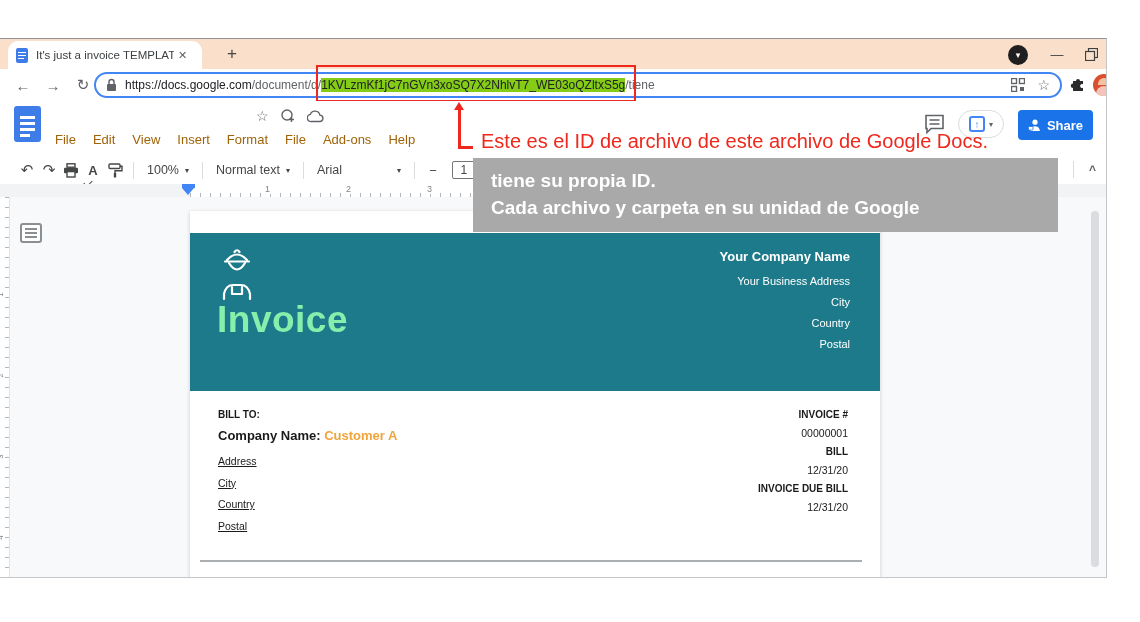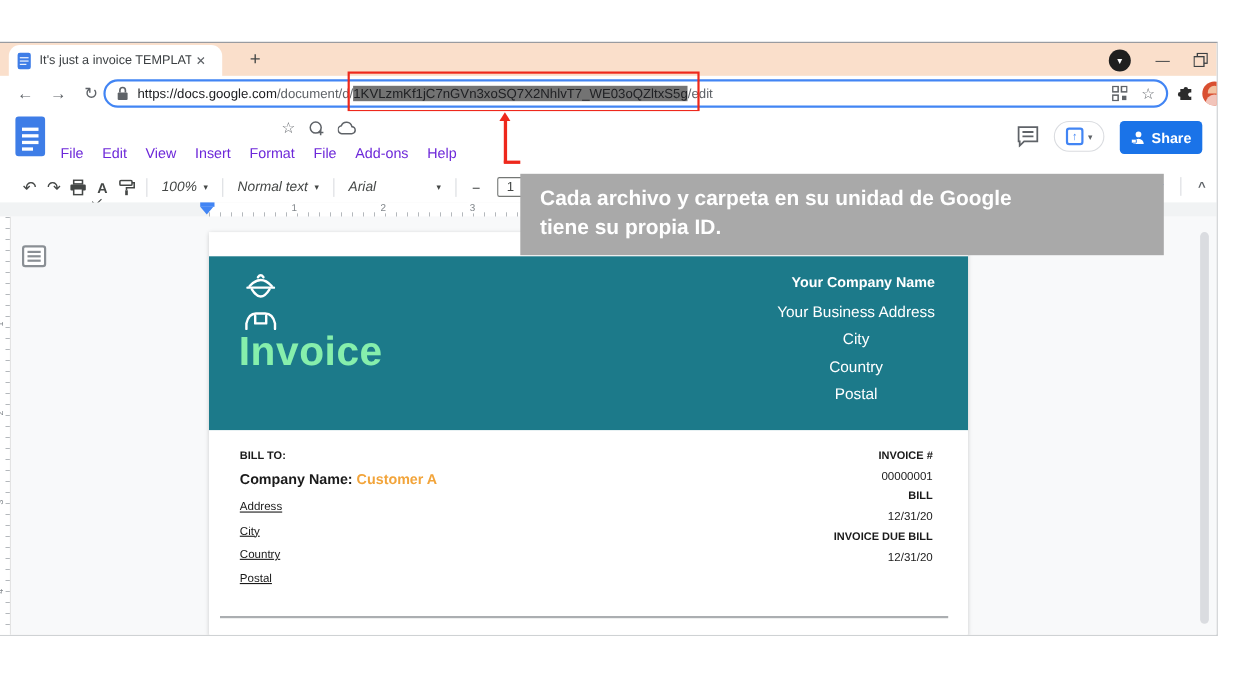--- a/index.html
+++ b/index.html
@@ -31,56 +31,56 @@
     display:flex; align-items:center; justify-content:center; }
 
   
   .navbar { position:absolute; left:0; top:30px; width:100%; height:32px; background:#fff; }
   .navbtn { position:absolute; top:5px; width:22px; height:22px; color:#5F6368; font-size:15px;
     display:flex; align-items:center; justify-content:center; }
   .omnibox { position:absolute; left:94px; top:3px; width:968px; height:26px; background:#fff;
     border:2px solid #4285F4; border-radius:14px; display:flex; align-items:center; padding:0 10px; }
   .url { font-size:12px; color:#202124; white-space:nowrap; margin-left:8px; }
   .url .muted { color:#5F6368; }
-  .url-id { background:#737373; position:relative; }
+  .url-id { background:#84cc16; position:relative; }
   .red-frame { position:absolute; left:-5px; right:-11px; top:-13px; bottom:-10px;
     border:2px solid #EE281C; pointer-events:none; }
   .omni-right { position:absolute; right:10px; display:flex; gap:12px; align-items:center; }
   .ext-puzzle { position:absolute; left:1070px; top:6px; }
   .avatar { position:absolute; left:1093px; top:5px; width:22px; height:22px; border-radius:50%;
     background:#D94F30; overflow:hidden; }
   .avatar i { position:absolute; left:5px; top:4px; width:12px; height:7px; border-radius:6px 6px 0 0; background:#F3C2A0; }
   .avatar b { position:absolute; left:3px; top:12px; width:16px; height:10px; border-radius:8px 8px 0 0; background:#FFFFFFAA; }
 
   
   .dheader { position:absolute; left:0; top:62px; width:100%; height:55px; background:#fff; }
   .dlogo { position:absolute; left:14px; top:5px; width:27px; height:36px; background:#3E7DE7;
     border-radius:3px; }
   .dlogo i { position:absolute; left:6px; right:6px; height:2.5px; background:#fff; }
   .dlogo i:nth-child(1){top:10px} .dlogo i:nth-child(2){top:16px} .dlogo i:nth-child(3){top:22px} .dlogo i:nth-child(4){top:28px; right:11px}
   .dtitle { position:absolute; left:55px; top:7px; font-size:15px; color:#202124; }
   .title-icons { position:absolute; left:256px; top:7px; display:flex; gap:12px; align-items:center; color:#5F6368; font-size:14px; }
-  .menus { position:absolute; left:55px; top:31px; display:flex; gap:17px; font-size:13px; color:#6d28d9; }
+  .menus { position:absolute; left:55px; top:31px; display:flex; gap:17px; font-size:13px; color:#a16207; }
   .menus span { cursor:default; }
   .comment-ic { position:absolute; left:924px; top:13px; }
   .present-btn { position:absolute; left:958px; top:9px; width:46px; height:28px; border:1px solid #DADCE0;
     border-radius:14px; display:flex; align-items:center; justify-content:center; gap:4px; background:#fff; }
   .present-sq { width:16px; height:16px; border:2px solid #4285F4; border-radius:3px; color:#4285F4;
     font-size:10px; font-weight:bold; display:flex; align-items:center; justify-content:center; }
   .present-caret { color:#5F6368; font-size:8px; }
   .share-btn { position:absolute; left:1018px; top:9px; width:75px; height:30px; background:#1A73E8;
     border-radius:4px; color:#fff; font-size:13px; font-weight:bold; display:flex; align-items:center;
     justify-content:center; gap:6px; }
 
   
   .toolbar { position:absolute; left:0; top:117px; width:100%; height:28px; background:#fff;
     display:flex; align-items:center; padding-left:16px; color:#444746; }
   .tb { display:flex; align-items:center; justify-content:center; min-width:22px; height:22px; font-size:15px; }
   .tbsep { width:1px; height:17px; background:#DADCE0; margin:0 7px; }
-  .tbsel { font-size:12.5px; color:#444746; display:flex; align-items:center; gap:6px; padding:0 6px;font-style:italic; }
+  .tbsel { font-size:12.5px; color:#444746; display:flex; align-items:center; gap:6px; padding:0 6px; }
   .caret { font-size:8px; color:#444746; }
   .sizebox { width:24px; height:18px; border:1px solid #747775; border-radius:2px; font-size:12px;
     display:flex; align-items:center; justify-content:center; margin:0 8px; }
   .spell { position:relative; font-size:13px; font-weight:bold; }
   .spell u { position:absolute; left:2px; bottom:-4px; width:8px; height:5px; border-left:1.5px solid #444746;
     border-bottom:1.5px solid #444746; transform:rotate(-45deg); text-decoration:none; }
   .tb-right { position:absolute; right:10px; top:5px; display:flex; align-items:center; gap:8px; }
   .blue-caret { color:#4285F4; font-size:9px; }
   .collapse { color:#5F6368; font-size:12px; font-weight:bold; }
 
@@ -103,21 +103,21 @@
   .vnum { position:absolute; left:-2px; font-size:8px; color:#80868B; transform:rotate(-90deg); background:#fff; }
   .outline-ic { position:absolute; left:20px; top:26px; width:22px; height:20px; border:2px solid #8a8f94;
     border-radius:3px; background:#fff; padding:3px 3px; }
   .outline-ic i { display:block; height:1.5px; background:#8a8f94; margin-bottom:2.5px; }
   .page { position:absolute; left:190px; top:14px; width:690px; height:368px; background:#fff;
     box-shadow:0 1px 4px rgba(0,0,0,.18); }
   .teal { position:absolute; left:0; top:22px; width:690px; height:158px; background:#1C7A8A; }
   .inv-title { position:absolute; left:27px; top:66px; color:#86efac; font-size:37px; font-weight:bold; letter-spacing:.5px; }
   .company { position:absolute; right:30px; top:16px; text-align:right; color:#fff; }
   .company .cname { font-size:13px; font-weight:bold; margin-bottom:11px; }
-  .company .cline { font-size:14px; margin-bottom:9px;text-align:center; }
+  .company .cline { font-size:11px; margin-bottom:9px; }
   .billto { position:absolute; left:28px; top:198px; color:#1a1a1a; }
   .billto .lbl { font-size:10px; font-weight:bold; margin-bottom:8px; }
   .billto .cmp { font-size:13px; font-weight:bold; margin-bottom:12px; }
   .billto .cust { color:#F2A43A; }
   .billto .fld { font-size:10.5px; margin-bottom:9.5px;text-decoration:underline; }
   .meta { position:absolute; right:32px; top:198px; text-align:right; color:#1a1a1a; }
   .meta .mlbl { font-size:10px; font-weight:bold; margin-bottom:7px; }
   .meta .mval { font-size:10.5px; margin-bottom:7px; }
   .page-line { position:absolute; left:10px; top:349px; width:662px; height:2px; background:#ABAEB1; }
   .scrollbar { position:absolute; left:1091px; top:14px; width:8px; height:356px; background:#DADCE0; border-radius:4px; }
@@ -169,21 +169,21 @@
       <div class="navbtn" style="left:12px">←</div>
       <div class="navbtn" style="left:42px">→</div>
       <div class="navbtn" style="left:72px">↻</div>
 
       <div class="omnibox">
         <svg width="11" height="14" viewBox="0 0 11 14">
           <rect x="1" y="6" width="9" height="7" rx="1" fill="#5F6368"></rect>
           <path d="M3 6 V4 a2.5 2.5 0 0 1 5 0 V6" fill="none" stroke="#5F6368" stroke-width="1.5"></path>
         </svg>
         <span class="url">
-          <span>https://docs.google.com</span><span class="muted">/document/d/</span><span class="url-id"><span>1KVLzmKf1jC7nGVn3xoSQ7X2NhlvT7_WE03oQZltxS5g</span><span class="red-frame"></span></span><span class="muted">/edit</span>
+          <span>https://docs.google.com</span><span class="muted">/document/d/</span><span class="url-id"><span>1KVLzmKf1jC7nGVn3xoSQ7X2NhlvT7_WE03oQZltxS5g</span><span class="red-frame"></span></span><span class="muted">/tiene</span>
         </span>
         <span class="omni-right">
           <svg width="14" height="14" viewBox="0 0 14 14">
             <rect x="0.5" y="0.5" width="5" height="5" fill="none" stroke="#5F6368" stroke-width="1.4"></rect>
             <rect x="8.5" y="0.5" width="5" height="5" fill="none" stroke="#5F6368" stroke-width="1.4"></rect>
             <rect x="0.5" y="8.5" width="5" height="5" fill="none" stroke="#5F6368" stroke-width="1.4"></rect>
             <rect x="9" y="9" width="4" height="4" fill="#5F6368"></rect>
           </svg>
           <span style="font-size:14px;color:#5F6368">☆</span>
         </span>
@@ -364,19 +364,20 @@
         </div>
 
         <div class="page-line"></div>
       </div>
 
       <div class="scrollbar"></div>
     </div>
   </div>
 
   <div class="gray-note">
+    <div>tiene su propia ID.</div>
     <div>Cada archivo y carpeta en su unidad de Google</div>
-    <div>tiene su propia ID.</div>
   </div>
   <div class="red-arrowhead"></div>
   <div class="red-stem"></div>
   <div class="red-elbow"></div>
+  <div class="red-note">Este es el ID de archivo de este archivo de Google Docs.</div>
 </div>
 
 </body></html>

